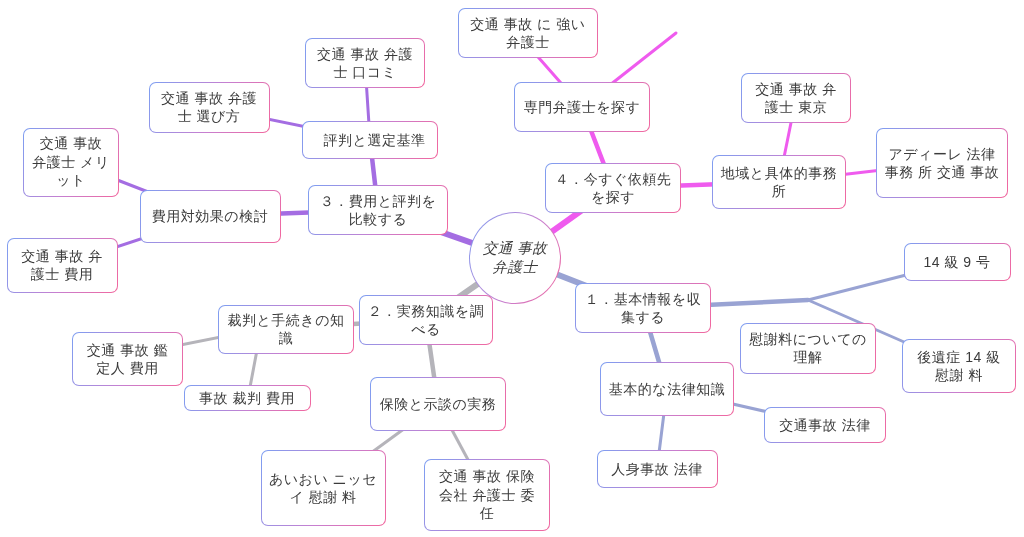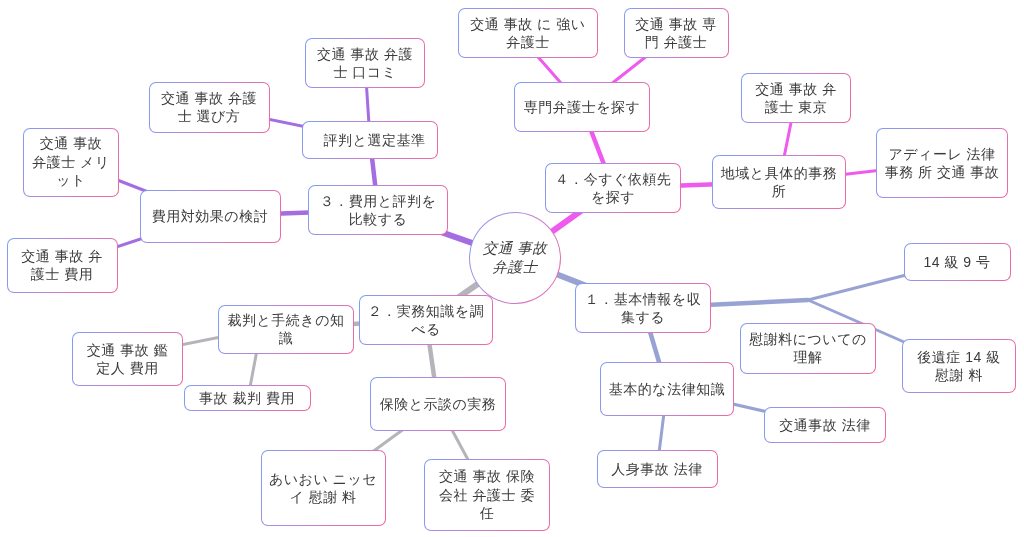--- a/index.html
+++ b/index.html
@@ -84,21 +84,20 @@
       <line x1="808" y1="300" x2="959" y2="366" stroke="#99a3d3" stroke-width="3" stroke-linecap="round"></line>
       <line x1="643" y1="308" x2="667" y2="389" stroke="#99a3d3" stroke-width="4.5" stroke-linecap="round"></line>
       <line x1="667" y1="389" x2="825" y2="425" stroke="#99a3d3" stroke-width="3" stroke-linecap="round"></line>
       <line x1="667" y1="389" x2="657" y2="469" stroke="#99a3d3" stroke-width="3" stroke-linecap="round"></line>
     </svg>
   <div class="node-layer">
       <div class="node circle" style="left: 469px; top: 212px; width: 92px; height: 92px;">交通 事故 弁護士</div>
       <div class="node" style="left: 545px; top: 163px; width: 136px; height: 50px;">４．今すぐ依頼先を探す</div>
       <div class="node" style="left: 514px; top: 82px; width: 136px; height: 50px;">専門弁護士を探す</div>
       <div class="node" style="left: 458px; top: 8px; width: 140px; height: 50px;">交通 事故 に 強い 弁護士</div>
-      <div class="node" style="left: 623.5px; top: 8px; width: 105px; height: 50px;">交通 事故 専門 弁護士</div>
       <div class="node" style="left: 712px; top: 155px; width: 134px; height: 54px;">地域と具体的事務所</div>
       <div class="node" style="left: 741px; top: 73px; width: 110px; height: 50px;">交通 事故 弁護士 東京</div>
       <div class="node" style="left: 876px; top: 128px; width: 132px; height: 70px;">アディーレ 法律 事務 所 交通 事故</div>
       <div class="node" style="left: 308px; top: 185px; width: 140px; height: 50px;">３．費用と評判を比較する</div>
       <div class="node" style="left: 302px; top: 121px; width: 136px; height: 38px; padding-left: 16px;">評判と選定基準</div>
       <div class="node" style="left: 305px; top: 38px; width: 120px; height: 50px;">交通 事故 弁護士 口コミ</div>
       <div class="node" style="left: 148.5px; top: 81.5px; width: 121px; height: 51px;">交通 事故 弁護士 選び方</div>
       <div class="node" style="left: 139.5px; top: 189.5px; width: 141px; height: 53px;">費用対効果の検討</div>
       <div class="node" style="left: 23px; top: 127.5px; width: 96px; height: 69px;">交通 事故 弁護士 メリット</div>
       <div class="node" style="left: 6.5px; top: 237.5px; width: 111px; height: 55px;">交通 事故 弁護士 費用</div>

